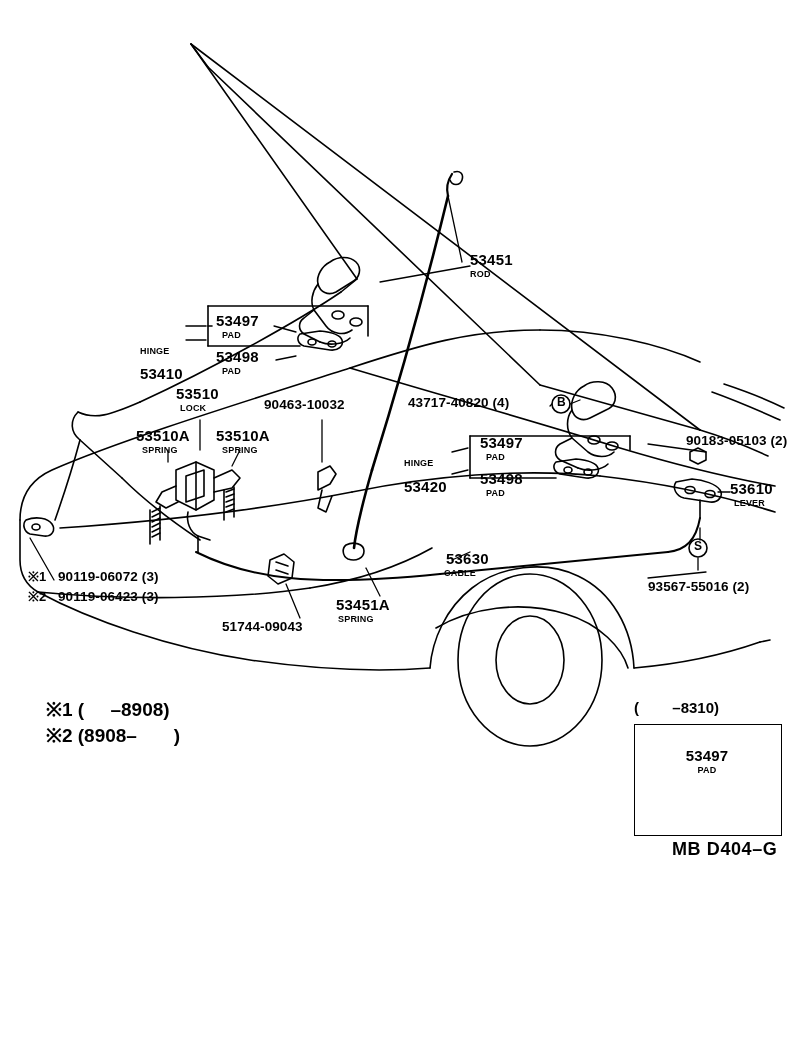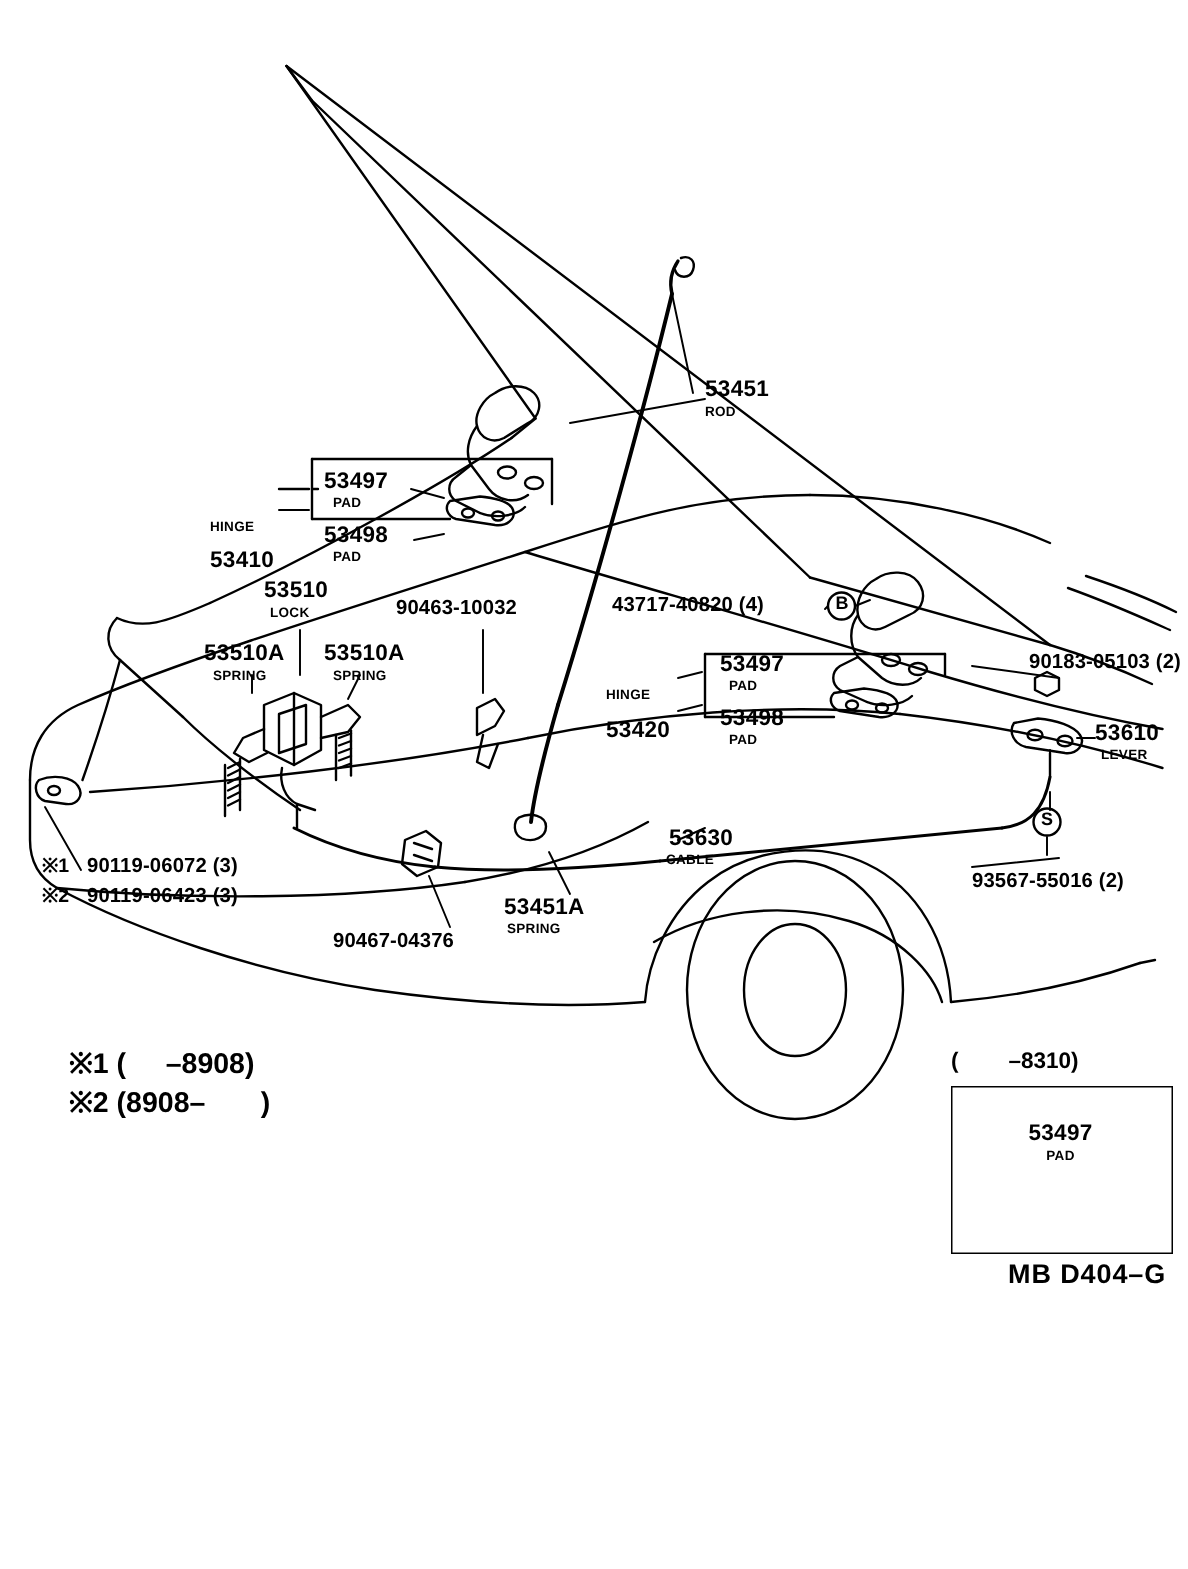--- a/index.html
+++ b/index.html
@@ -268,21 +268,21 @@
   <div class="lbl code" style="left:446px; top:551px;">53630</div>
   <div class="lbl sub" style="left:444px; top:569px;">CABLE</div>
 
   <div class="lbl code" style="left:336px; top:597px;">53451A</div>
   <div class="lbl sub" style="left:338px; top:615px;">SPRING</div>
 
   <div class="lbl pn" style="left:264px; top:398px;text-align:center;">90463-10032</div>
   <div class="lbl pn" style="left:408px; top:396px;">43717-40820 (4)</div>
   <div class="lbl pn" style="left:648px; top:434px;margin-left:38px;">90183-05103 (2)</div>
   <div class="lbl pn" style="left:648px; top:580px;">93567-55016 (2)</div>
-  <div class="lbl pn" style="left:222px; top:620px;">90467-04376</div>
+  <div class="lbl pn" style="left:222px; top:620px;">51744-09043</div>
 
   <div class="lbl note" style="left:28px; top:570px;">※1</div>
   <div class="lbl pn" style="left:58px; top:570px;">90119-06072 (3)</div>
   <div class="lbl note" style="left:28px; top:590px;">※2</div>
   <div class="lbl pn" style="left:58px; top:590px;">90119-06423 (3)</div>
 
   <div class="lbl footnote" style="left:46px; top:700px;">※1 (     –8908)</div>
   <div class="lbl footnote" style="left:46px; top:726px;">※2 (8908–       )</div>
 
   <div class="lbl" style="left:557px; top:396px; font-size:12px; font-weight:bold;">B</div>

